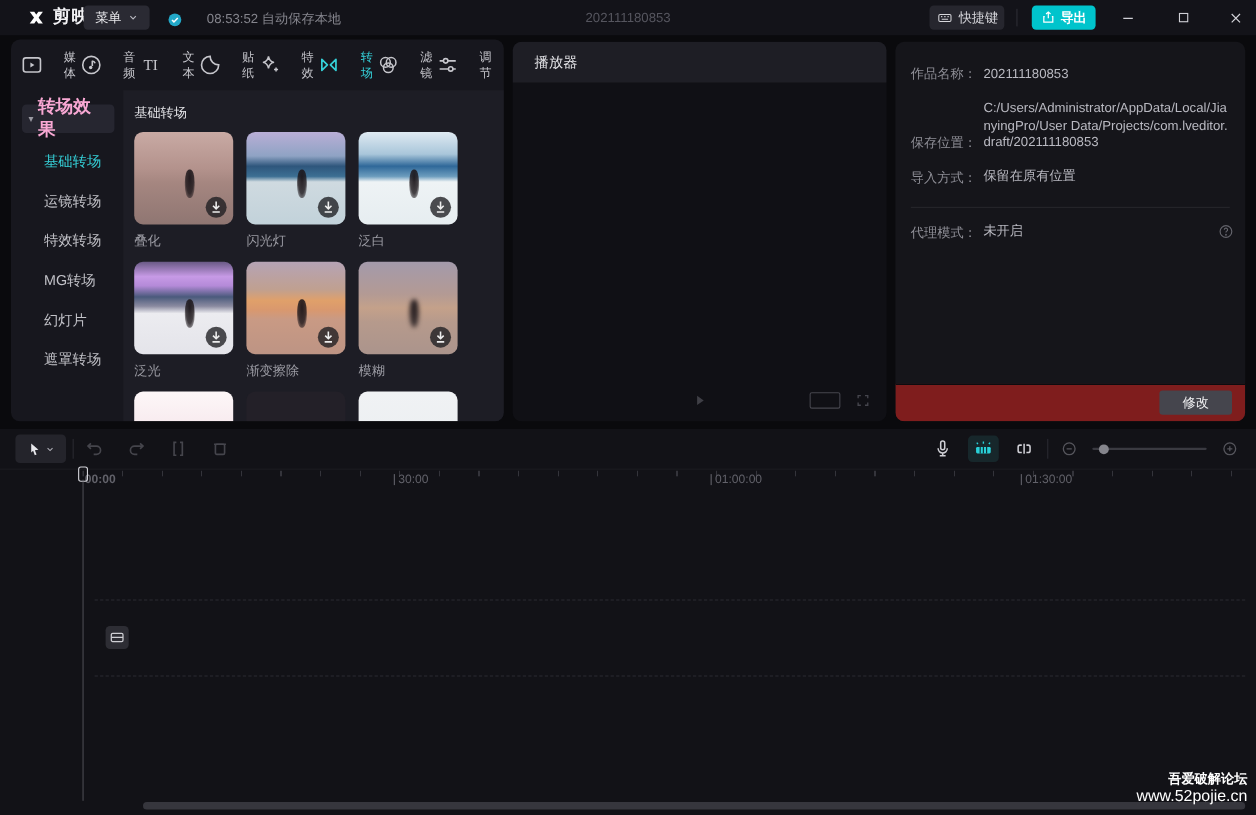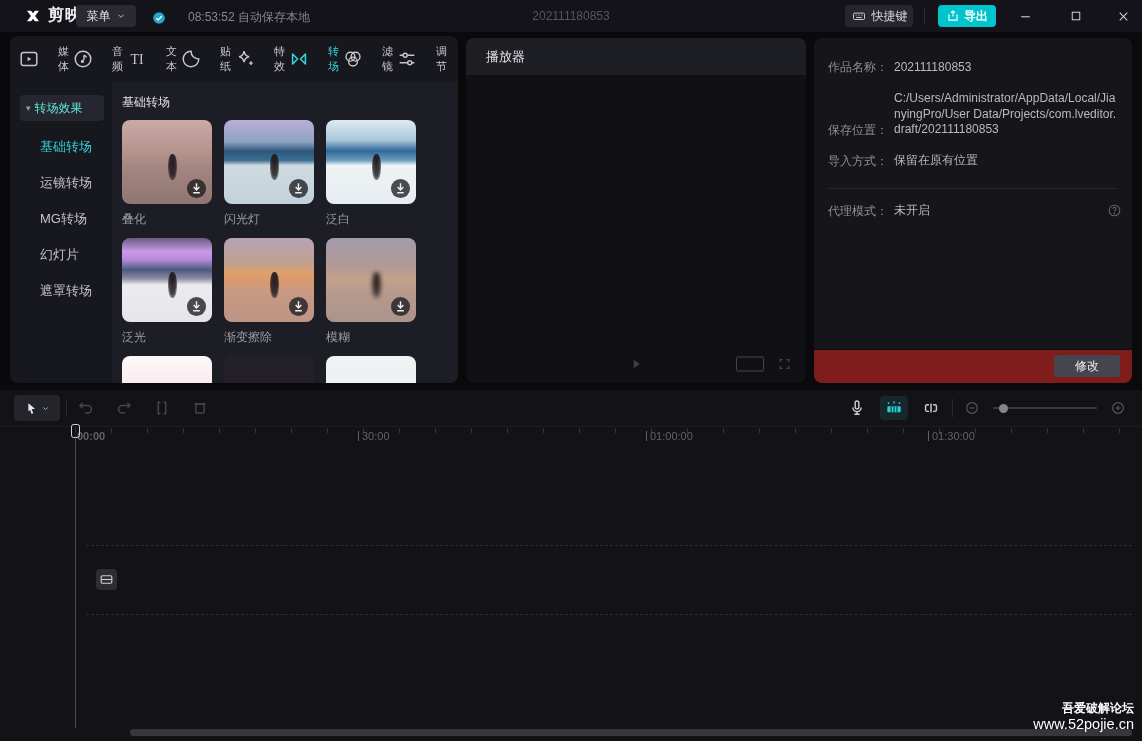--- a/index.html
+++ b/index.html
@@ -27,21 +27,21 @@
               overflow:hidden;display:flex;flex-direction:column;}
   .tabbar{height:46px;flex:none;display:flex;padding-left:8px;}
   .tab{width:54px;display:flex;flex-direction:row;align-items:center;justify-content:center;gap:18px;color:#c6c6cc;}
   .tab .tab-label{font-size:11px;}
   .tab.active{color:#35d0d8;}
   .panel-body{flex:1;display:flex;min-height:0;}
   .sidenav{width:102px;flex:none;}
   .group-item{margin:13px 8px 0 10px;height:26px;background:#262630;border-radius:4px;
               display:flex;align-items:center;padding:0 6px;gap:4px;}
   .group-arrow{font-size:9px;color:#9a9aa2;}
-  .group-label{font-size:12px;color:#5eead4;}
+  .group-label{font-size:16px;color:#f9a8d4;font-weight:bold;}
   .nav-list{margin-top:8px;}
   .nav-item{height:36px;display:flex;align-items:center;padding-left:30px;font-size:13px;color:#c2c2c8;}
   .nav-item.active{color:#35d0d8;}
   .grid-area{flex:1;background:#1d1d25;padding:12px 0 0 10px;overflow:hidden;}
   .section-title{font-size:12px;color:#e2e2e6;}
   .thumb-grid{margin-top:9px;display:grid;grid-template-columns:repeat(3,90px);column-gap:12px;row-gap:10px;}
   .thumb{position:relative;width:90px;height:84px;border-radius:8px;overflow:hidden;}
   .t-label{margin-top:7px;font-size:12px;color:#9c9ca4;height:17px;}
   .figure{position:absolute;left:46px;top:34px;width:9px;height:26px;border-radius:45%;
           background:radial-gradient(ellipse at 50% 30%,rgba(28,22,26,.95) 0%,rgba(28,22,26,.8) 55%,rgba(28,22,26,0) 100%);}
@@ -259,20 +259,23 @@
           <span class="group-label">转场效果</span>
         </div>
         <div class="nav-list">
           <div class="nav-item active">
               <span>基础转场</span>
             </div>
           <div class="nav-item">
               <span>运镜转场</span>
             </div>
           <div class="nav-item">
+              <span>特效转场</span>
+            </div>
+          <div class="nav-item">
               <span>MG转场</span>
             </div>
           <div class="nav-item">
               <span>幻灯片</span>
             </div>
           <div class="nav-item">
               <span>遮罩转场</span>
             </div>
         </div>
       </div>

